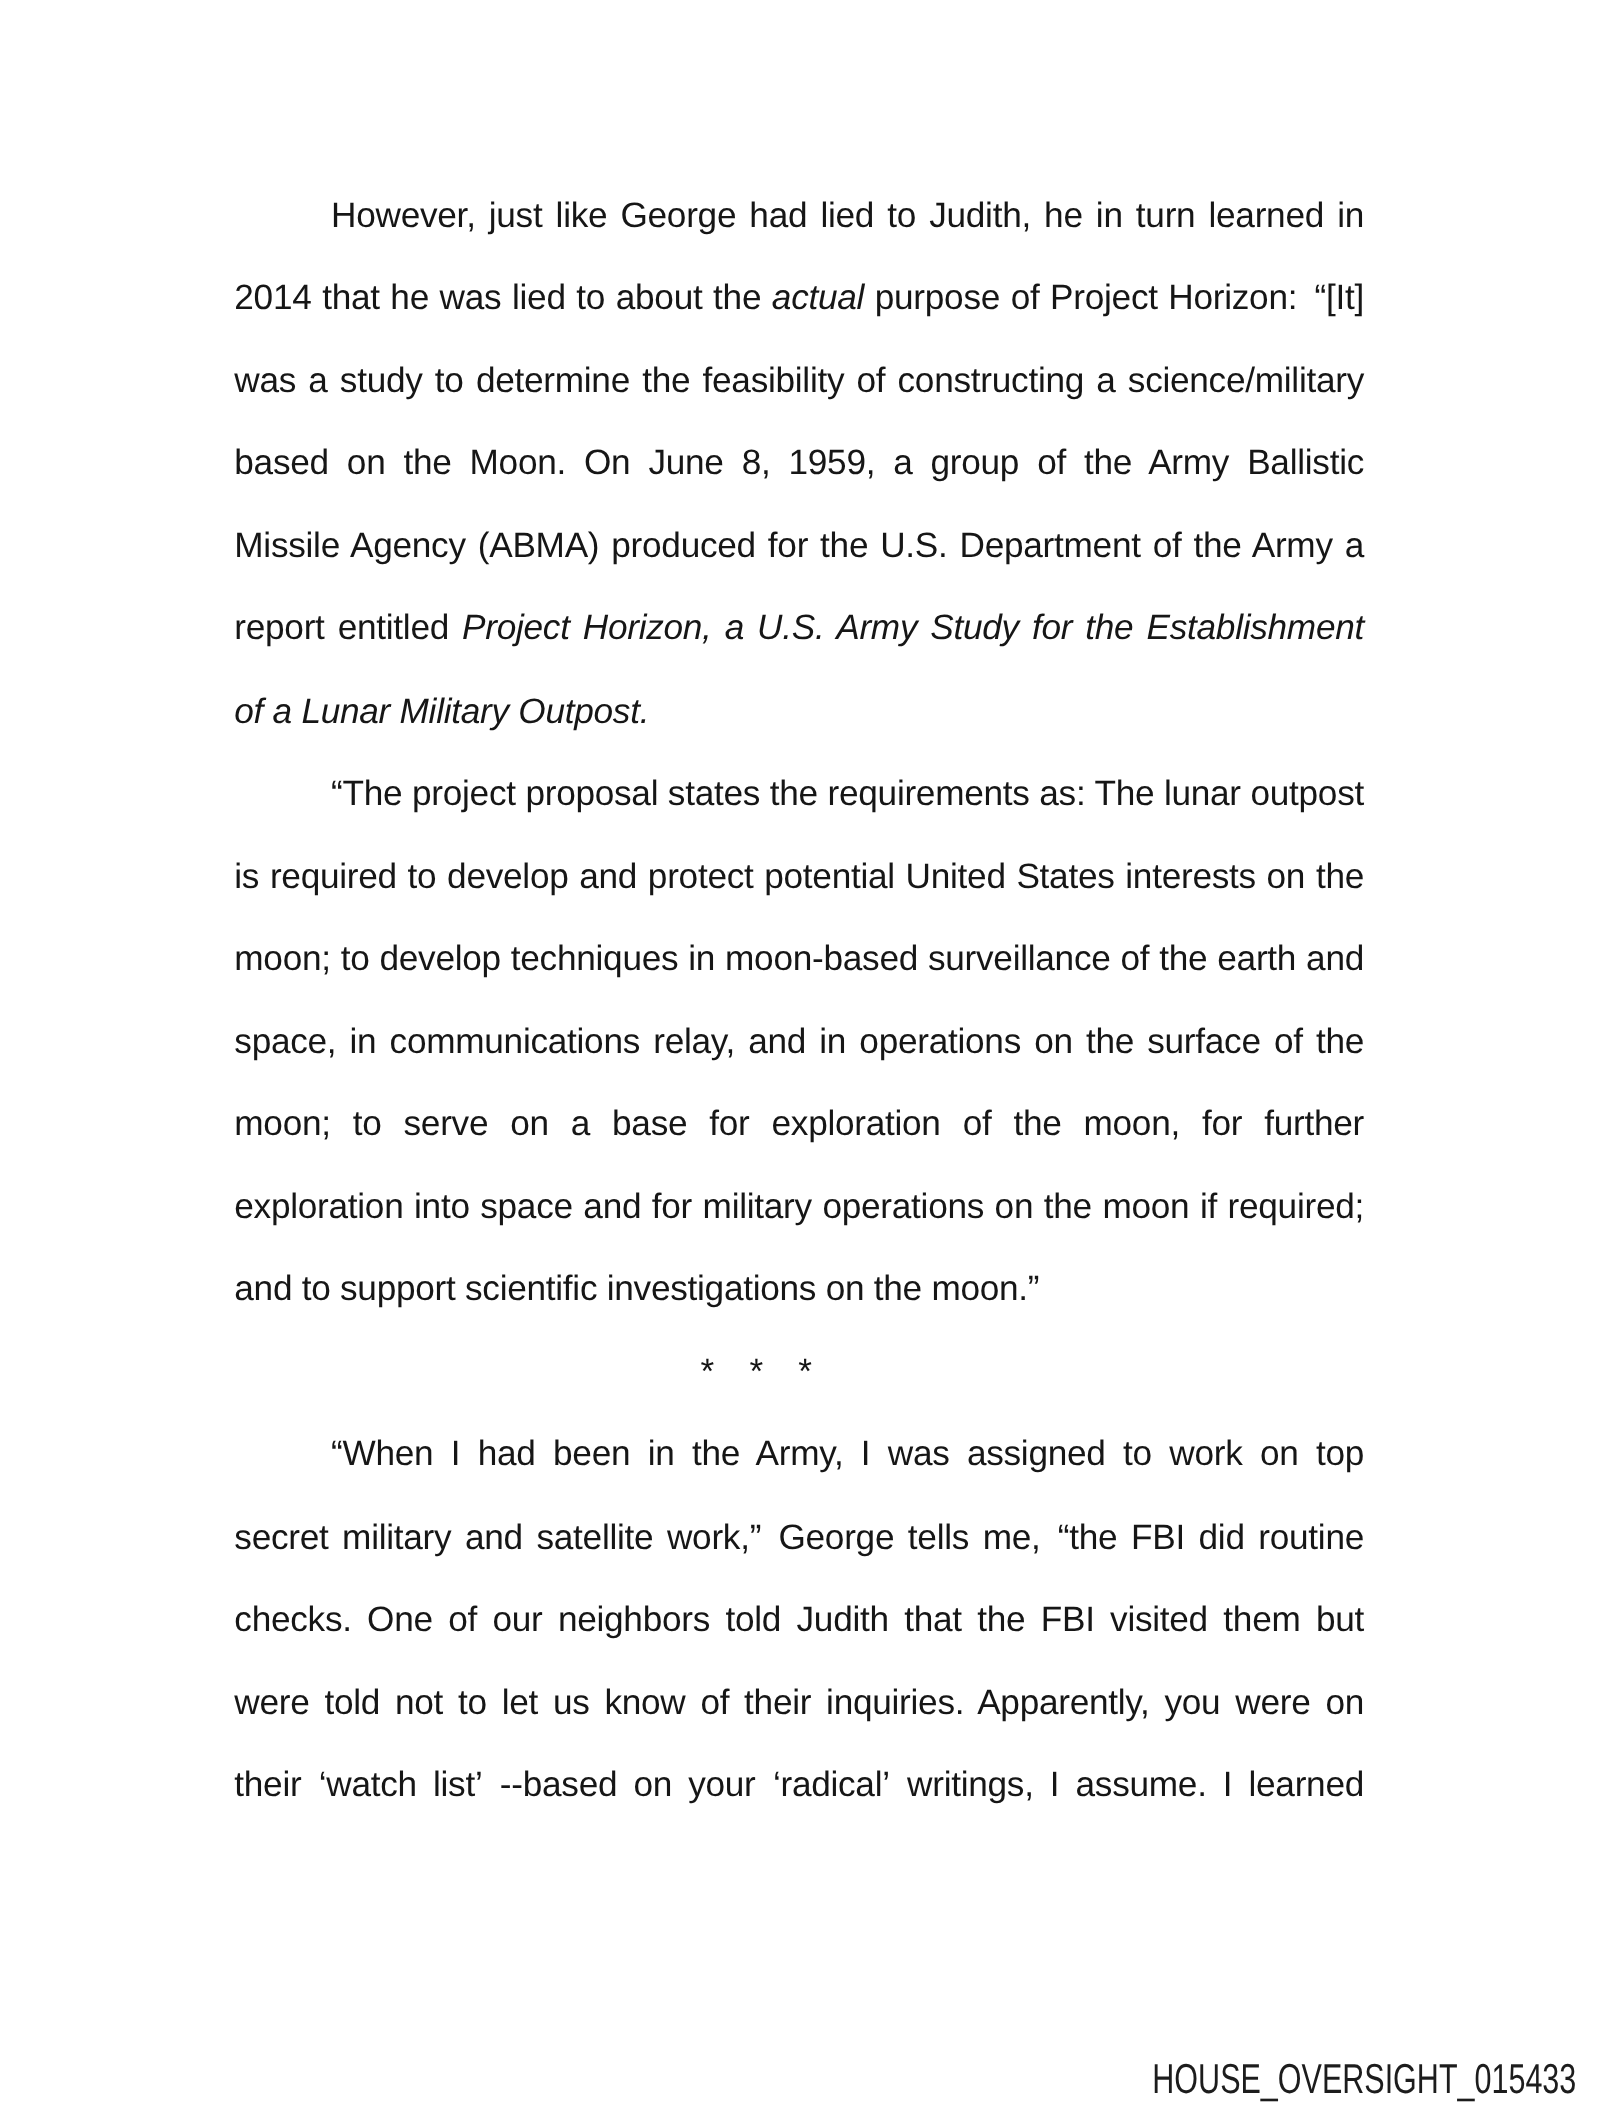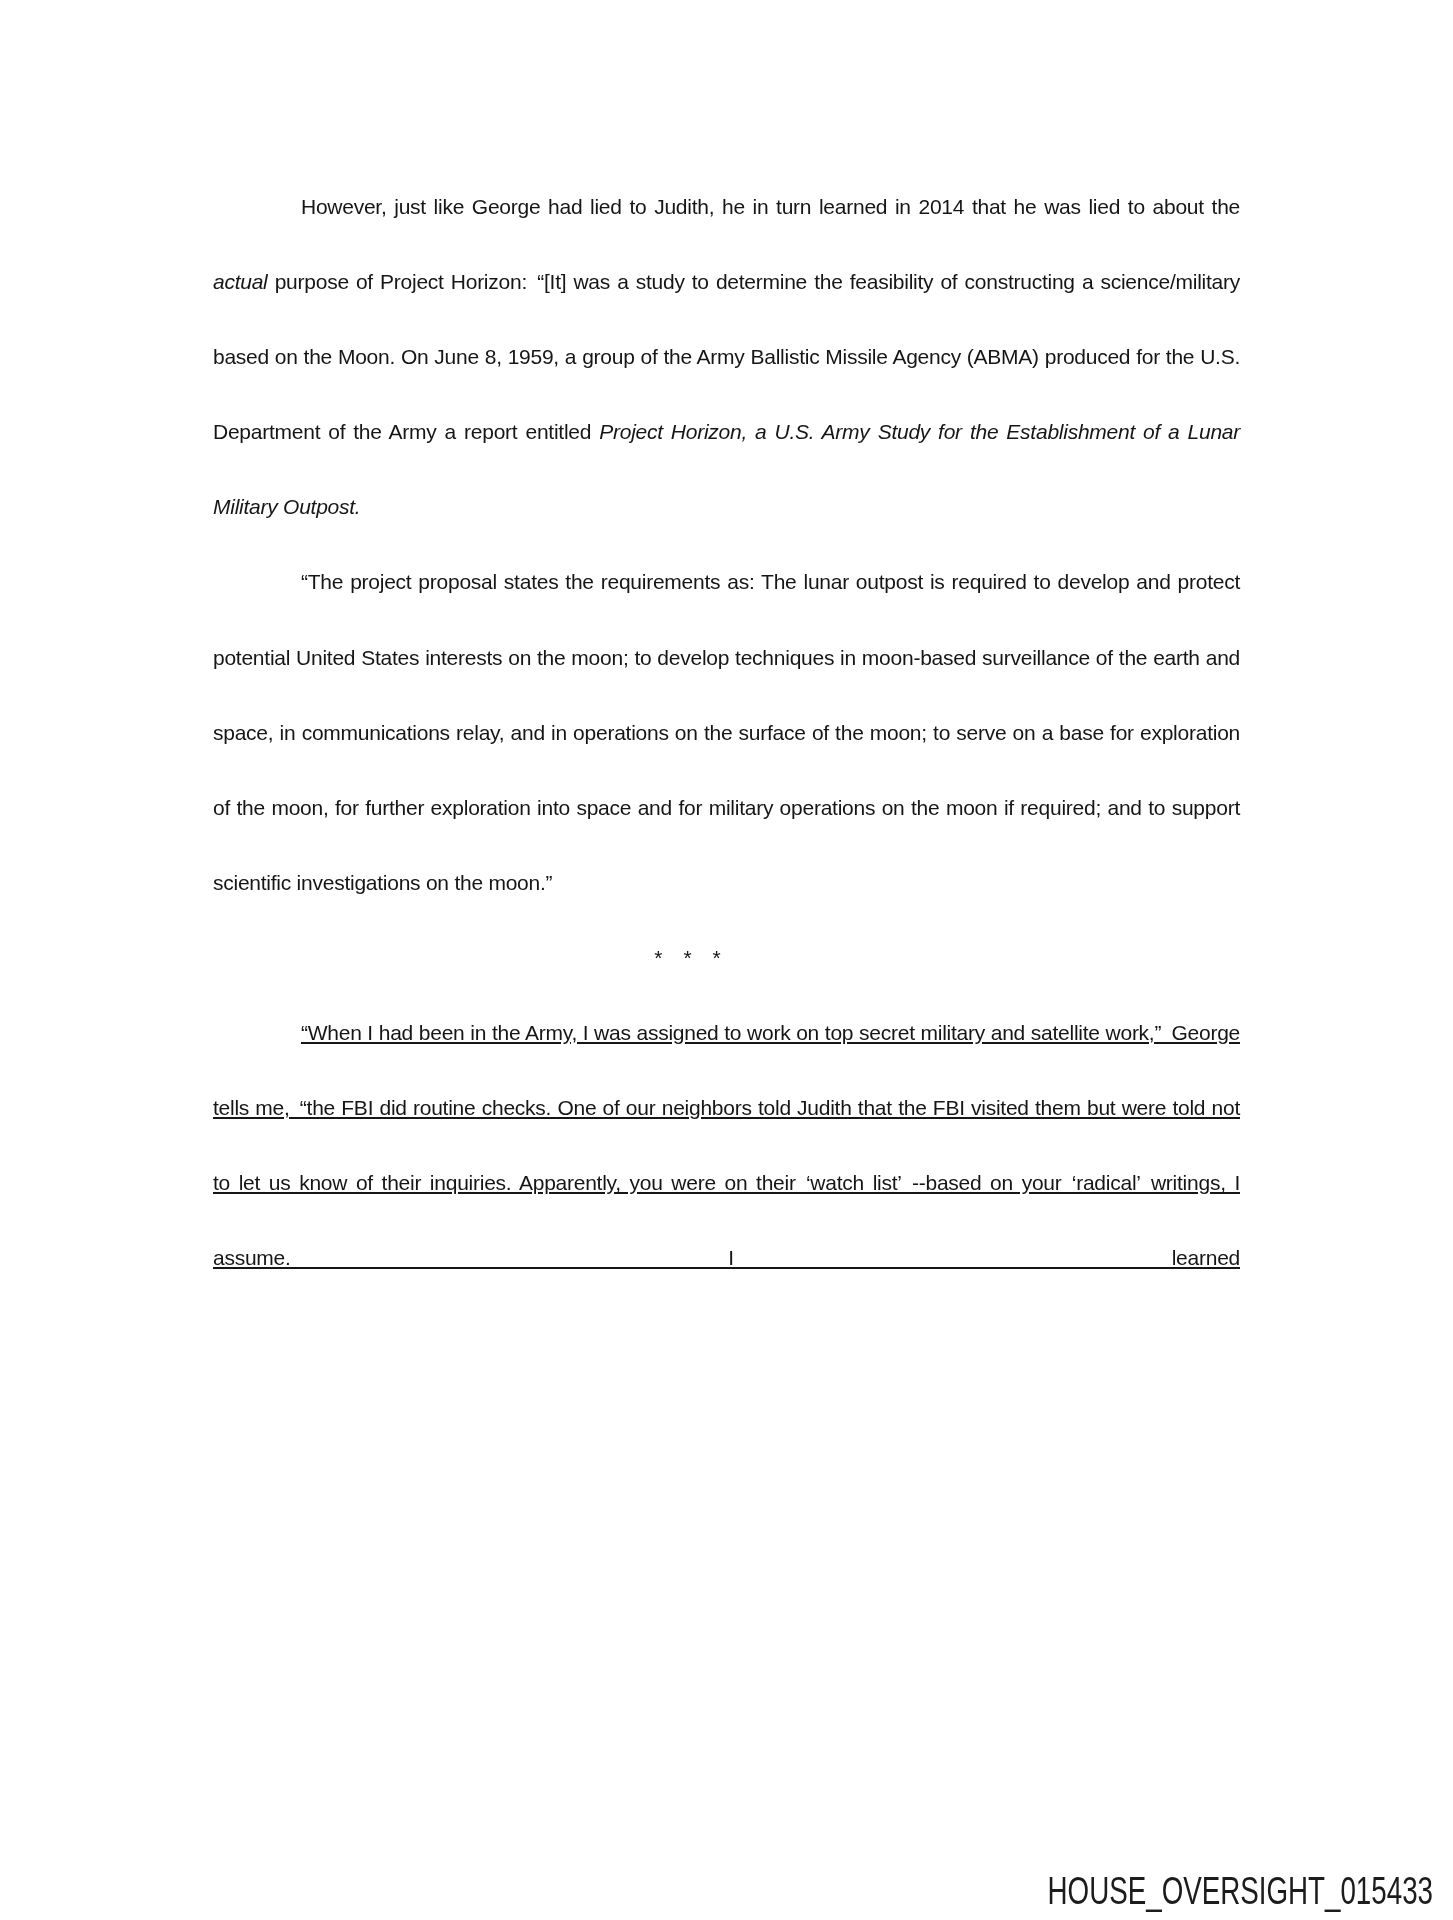--- a/index.html
+++ b/index.html
@@ -10,42 +10,41 @@
   .page {
     position: relative;
     width: 1453px;
     height: 1920px;
     background: #ffffff;
     overflow: hidden;
   }
   .text-block {
     position: absolute;
     left: 213px;
-    top: 169px;
+    top: 158px;
     width: 1027px;
     font-family: "Liberation Sans", sans-serif;
-    font-size: 21px;
+    font-size: 32px;
     line-height: 75.1px;
     color: #161616;
     text-align: justify;
     letter-spacing: -0.25px;
   }
   .para {
     margin: 0;
     text-indent: 88px;
   }
   .para.separator {
     text-align: center;
     text-indent: 0;
     padding-right: 78px;
     letter-spacing: 0;
   }
   .para.justify-last {
     text-align-last: justify;
-    text-decoration: underline;
   }
   .italic {
     font-style: italic;
   }
   .footer-stamp {
     position: absolute;
     top: 1872px;
     right: 20px;
     font-family: "Liberation Sans", sans-serif;
     font-size: 38px;

